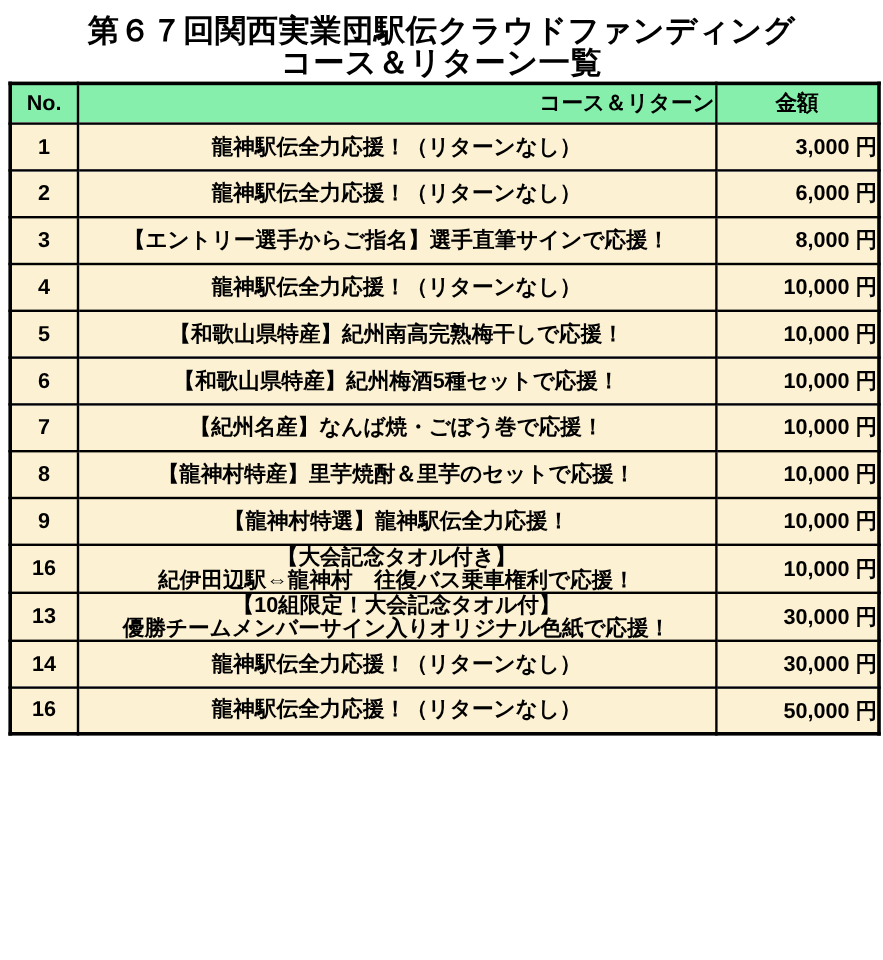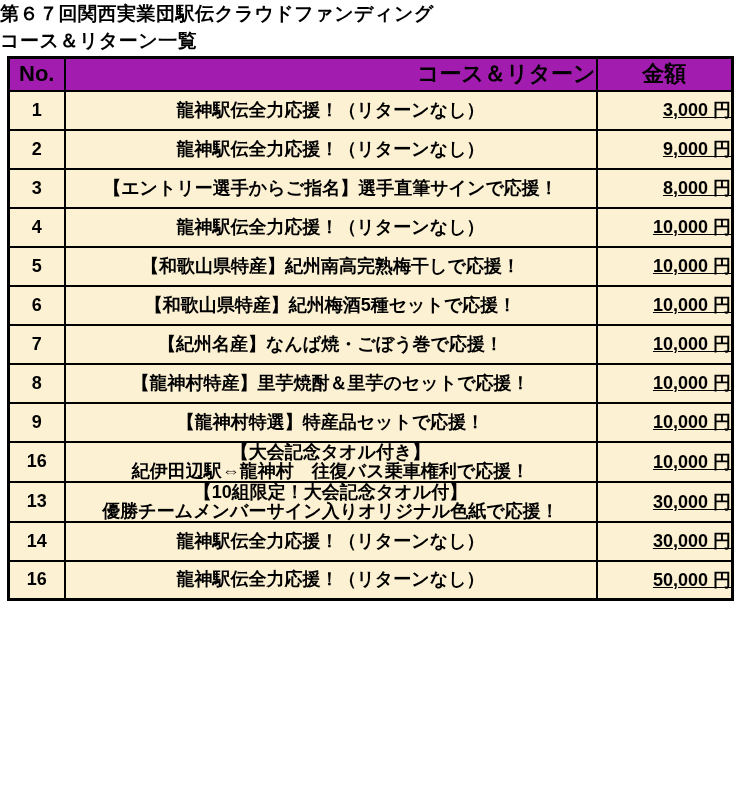--- a/index.html
+++ b/index.html
@@ -7,60 +7,61 @@
   body {
     width: 736px;
     height: 800px;
     background: #ffffff;
     color: #000000;
     font-family: "Liberation Sans", "DejaVu Sans", sans-serif;
     font-weight: 700;
     overflow: hidden;
   }
   .title-wrap {
-    padding-top: 0;
+    text-align: center;
+    padding-top: 12px;
     line-height: 27px;
-    font-size: 19px;
+    font-size: 26px;
     letter-spacing: 0.5px;
   }
   table.course-table {
     border-collapse: collapse;
     table-layout: fixed;
     width: 724px;
     margin: 2px 0 0 7px;
     border: 3px solid #000;
   }
   table.course-table th,
   table.course-table td {
     border: 2px solid #000;
     padding: 0;
     overflow: hidden;
   }
   col.c-no { width: 56px; }
   col.c-course { width: 532px; }
   col.c-amount { width: 136px; }
   thead th {
-    background: #a21caf;
+    background: #86efac;
     height: 33px;
-    font-size: 22px;
+    font-size: 18px;
     vertical-align: middle;
   }
   th.h-no { text-align: center; }
   th.h-course { text-align: right; padding-left: 6px; }
   th.h-amount { text-align: center; }
   tbody td {
     background: #FCF1D3;
     height: 39px;
     font-size: 18px;
     vertical-align: middle;
   }
   td.no-cell { text-align: center; }
   td.course-cell { text-align: center; padding-left: 5px; }
   td.course-cell .course-line { line-height: 19px; white-space: nowrap; }
-  td.amount-cell { text-align: right; padding-right: 5px; white-space: nowrap; text-decoration: underline; }
+  td.amount-cell { text-align: right; padding-right: 5px; white-space: nowrap; }
 </style>
 </head>
 <body>
 
 <div class="title-wrap">
   <div>第６７回関西実業団駅伝クラウドファンディング</div>
   <div>コース＆リターン一覧</div>
 </div>
 
 <table class="course-table">
@@ -83,21 +84,21 @@
           <div class="course-line">龍神駅伝全力応援！（リターンなし）</div>
         </td>
     <td class="amount-cell">3,000 円</td>
   </tr>
 
   <tr>
     <td class="no-cell">2</td>
     <td class="course-cell">
           <div class="course-line">龍神駅伝全力応援！（リターンなし）</div>
         </td>
-    <td class="amount-cell">9,000 円</td>
+    <td class="amount-cell">6,000 円</td>
   </tr>
 
   <tr>
     <td class="no-cell">3</td>
     <td class="course-cell">
           <div class="course-line">【エントリー選手からご指名】選手直筆サインで応援！</div>
         </td>
     <td class="amount-cell">8,000 円</td>
   </tr>
 
@@ -137,21 +138,21 @@
     <td class="no-cell">8</td>
     <td class="course-cell">
           <div class="course-line">【龍神村特産】里芋焼酎＆里芋のセットで応援！</div>
         </td>
     <td class="amount-cell">10,000 円</td>
   </tr>
 
   <tr>
     <td class="no-cell">9</td>
     <td class="course-cell">
-          <div class="course-line">【龍神村特選】特産品セットで応援！</div>
+          <div class="course-line">【龍神村特選】龍神駅伝全力応援！</div>
         </td>
     <td class="amount-cell">10,000 円</td>
   </tr>
 
 
 
   <tr>
     <td class="no-cell">16</td>
     <td class="course-cell">
           <div class="course-line">【大会記念タオル付き】</div>

